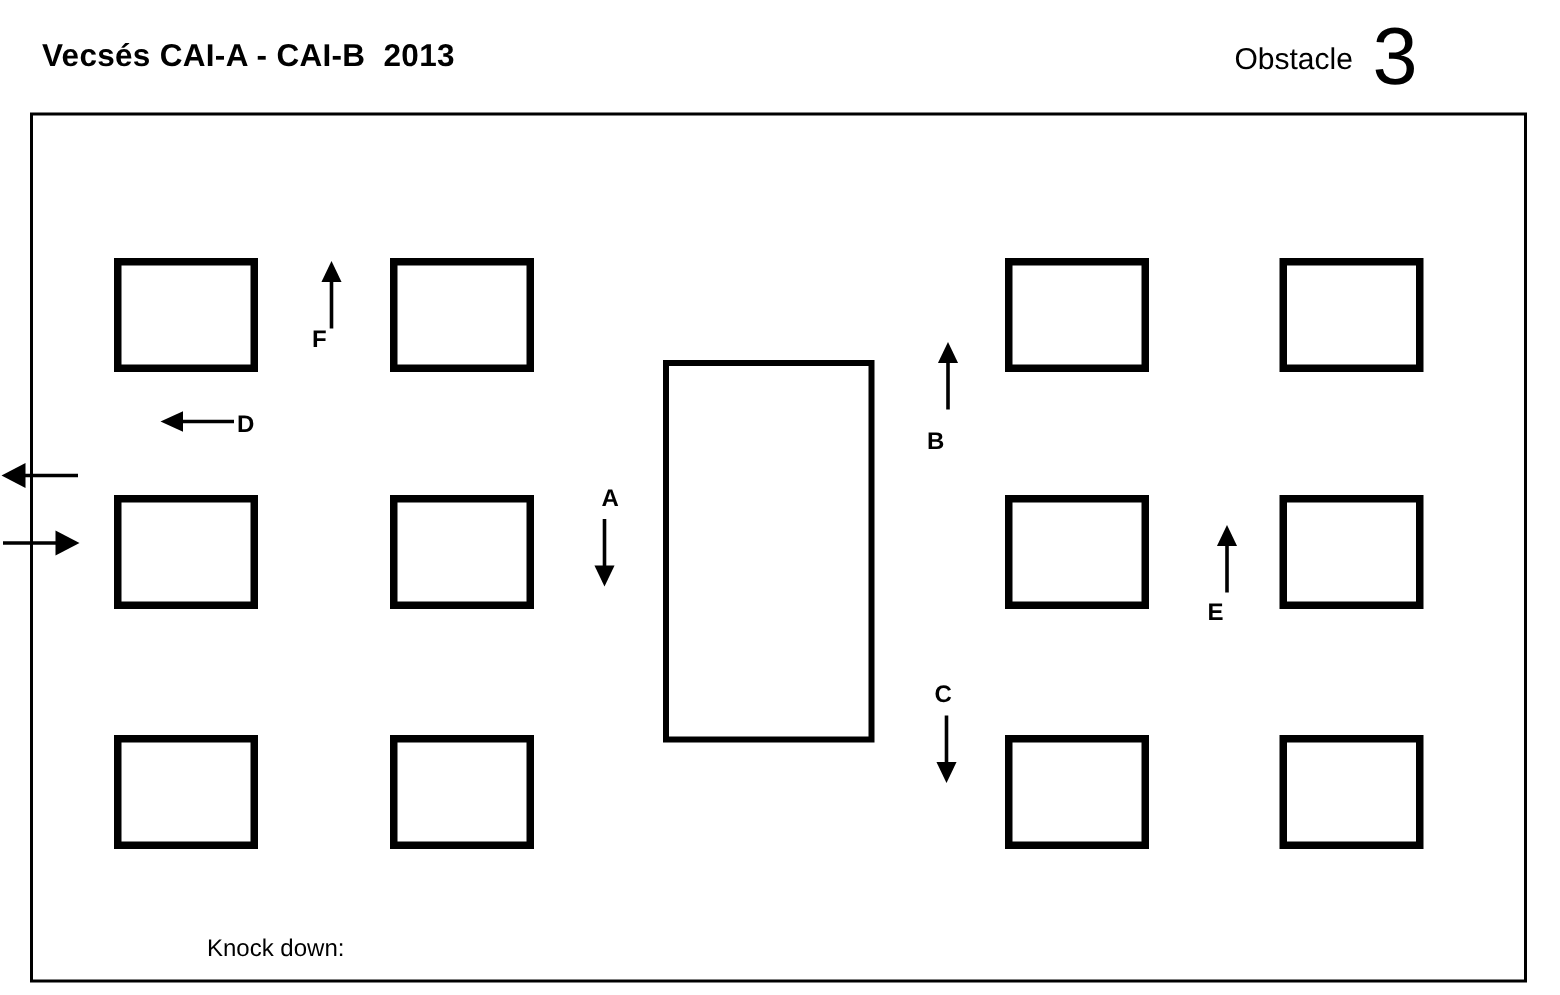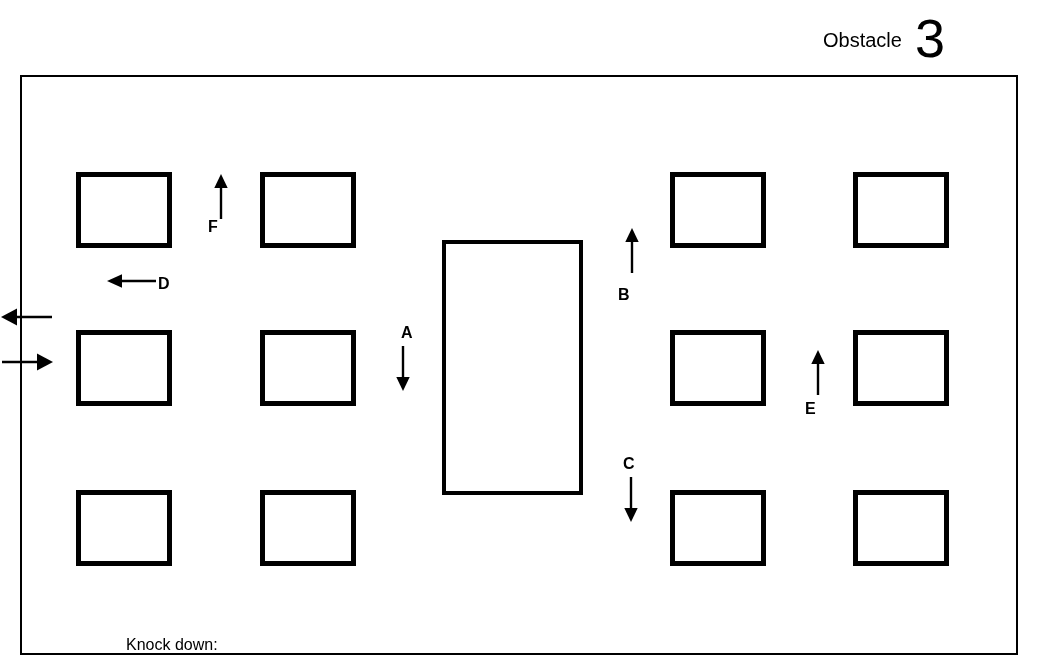--- a/index.html
+++ b/index.html
@@ -107,20 +107,21 @@
     font-weight: normal;
     line-height: 1;
     white-space: pre;
   }
 </style>
 </head>
 <body>
 
 <div id="page-root">
 
+  <div class="doc-title">Vecsés CAI-A - CAI-B  2013</div>
 
   <div class="obstacle-label">Obstacle</div>
 
   <div class="obstacle-number">3</div>
 
   <div class="arena-frame">
 
     <div class="obstacle-box small" style="left:54px;  top:95px;"></div>
     <div class="obstacle-box small" style="left:238px; top:95px;"></div>
 
@@ -182,21 +183,21 @@
     <div class="marker-label" style="left:783px; top:324px;">E</div>
 
     <div class="marker-label" style="left:601px; top:379px;">C</div>
     <div class="marker" style="left:596px; top:398px;">
       <svg width="26" height="48" viewBox="0 0 26 48">
         <line x1="13" y1="2" x2="13" y2="36" stroke="#000" stroke-width="2.4"></line>
         <polygon points="13,47 6.3,33 19.7,33" fill="#000"></polygon>
       </svg>
     </div>
 
-    <div class="knock-down" style="left:104px; top:548px;margin-top:12px;">Knock down:</div>
+    <div class="knock-down" style="left:116px; top:548px;">Knock down:</div>
   </div>
 
   <div class="edge-arrow" style="left:0px; top:305px;">
     <svg width="54" height="24" viewBox="0 0 54 24">
       <line x1="52" y1="12" x2="16" y2="12" stroke="#000" stroke-width="2.4"></line>
       <polygon points="1,12 17,3.6 17,20.4" fill="#000"></polygon>
     </svg>
   </div>
 
   <div class="edge-arrow" style="left:0px; top:350px;">

